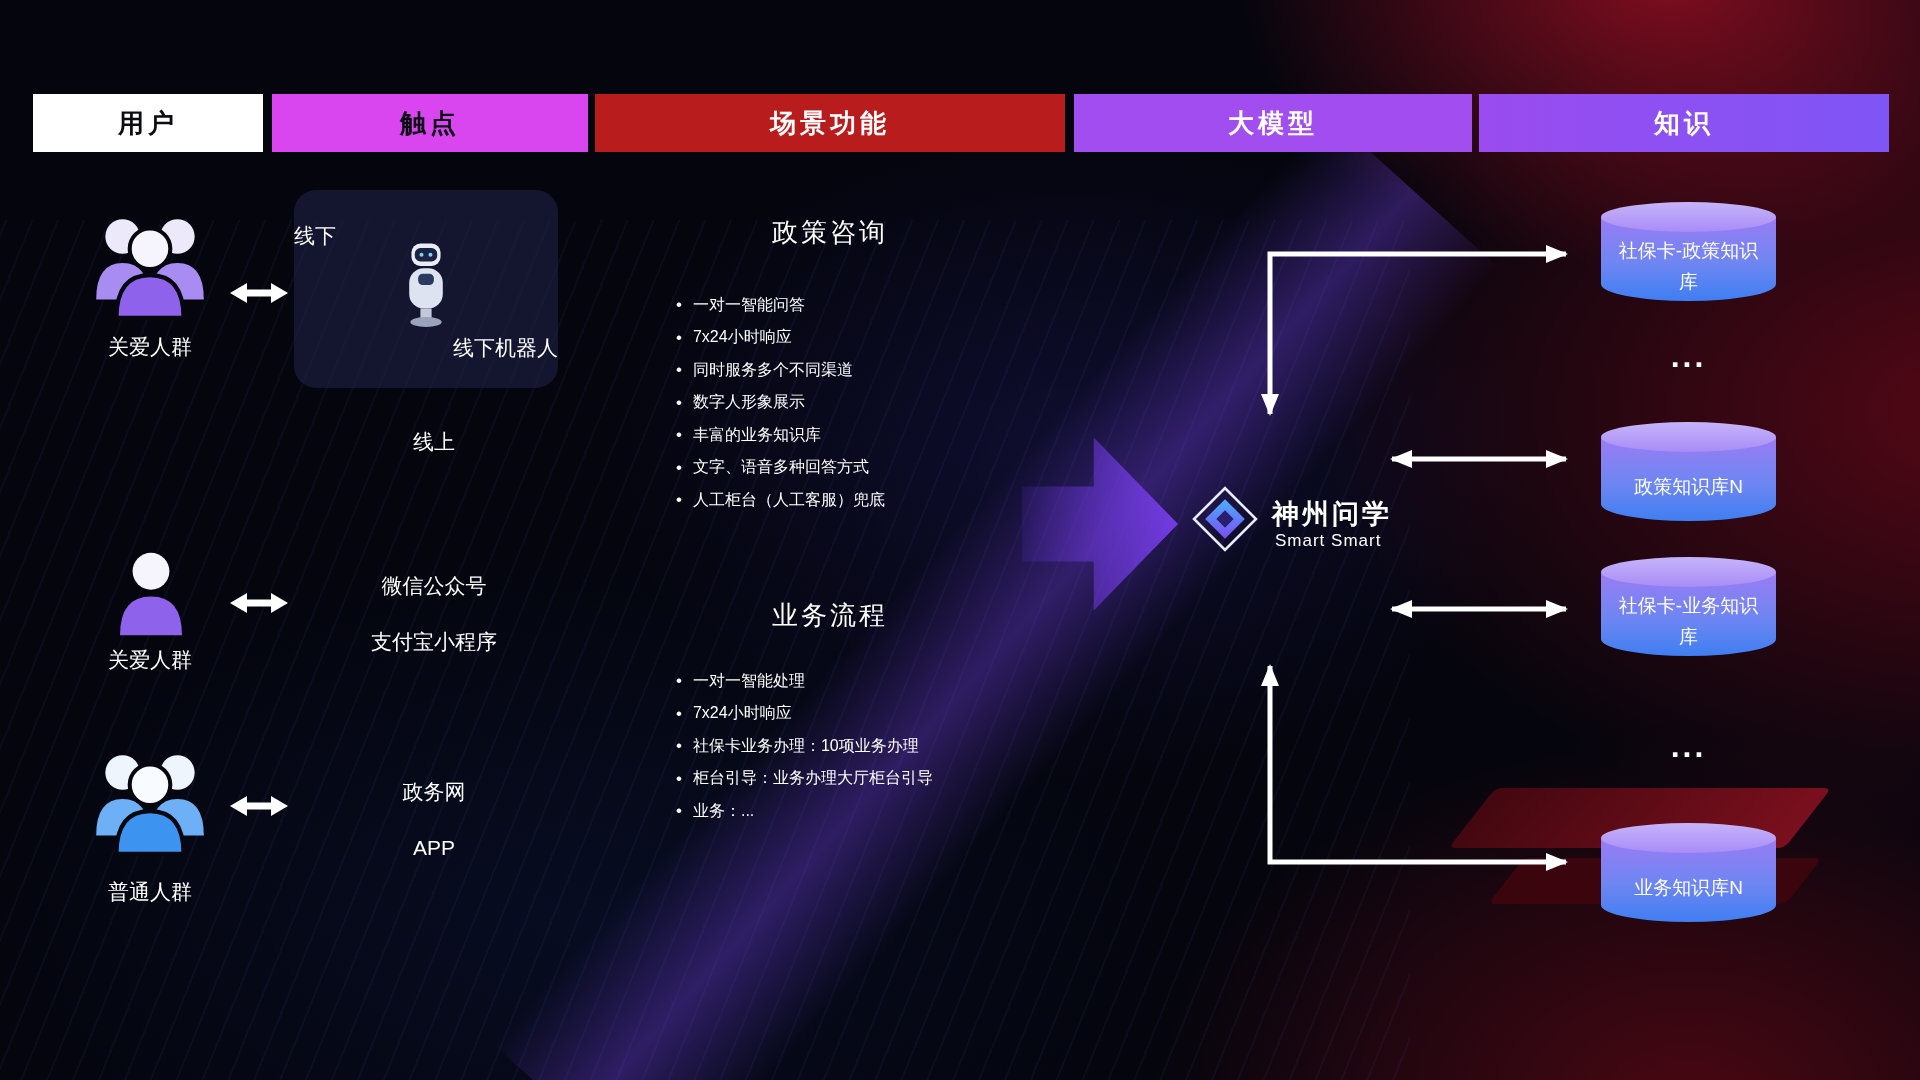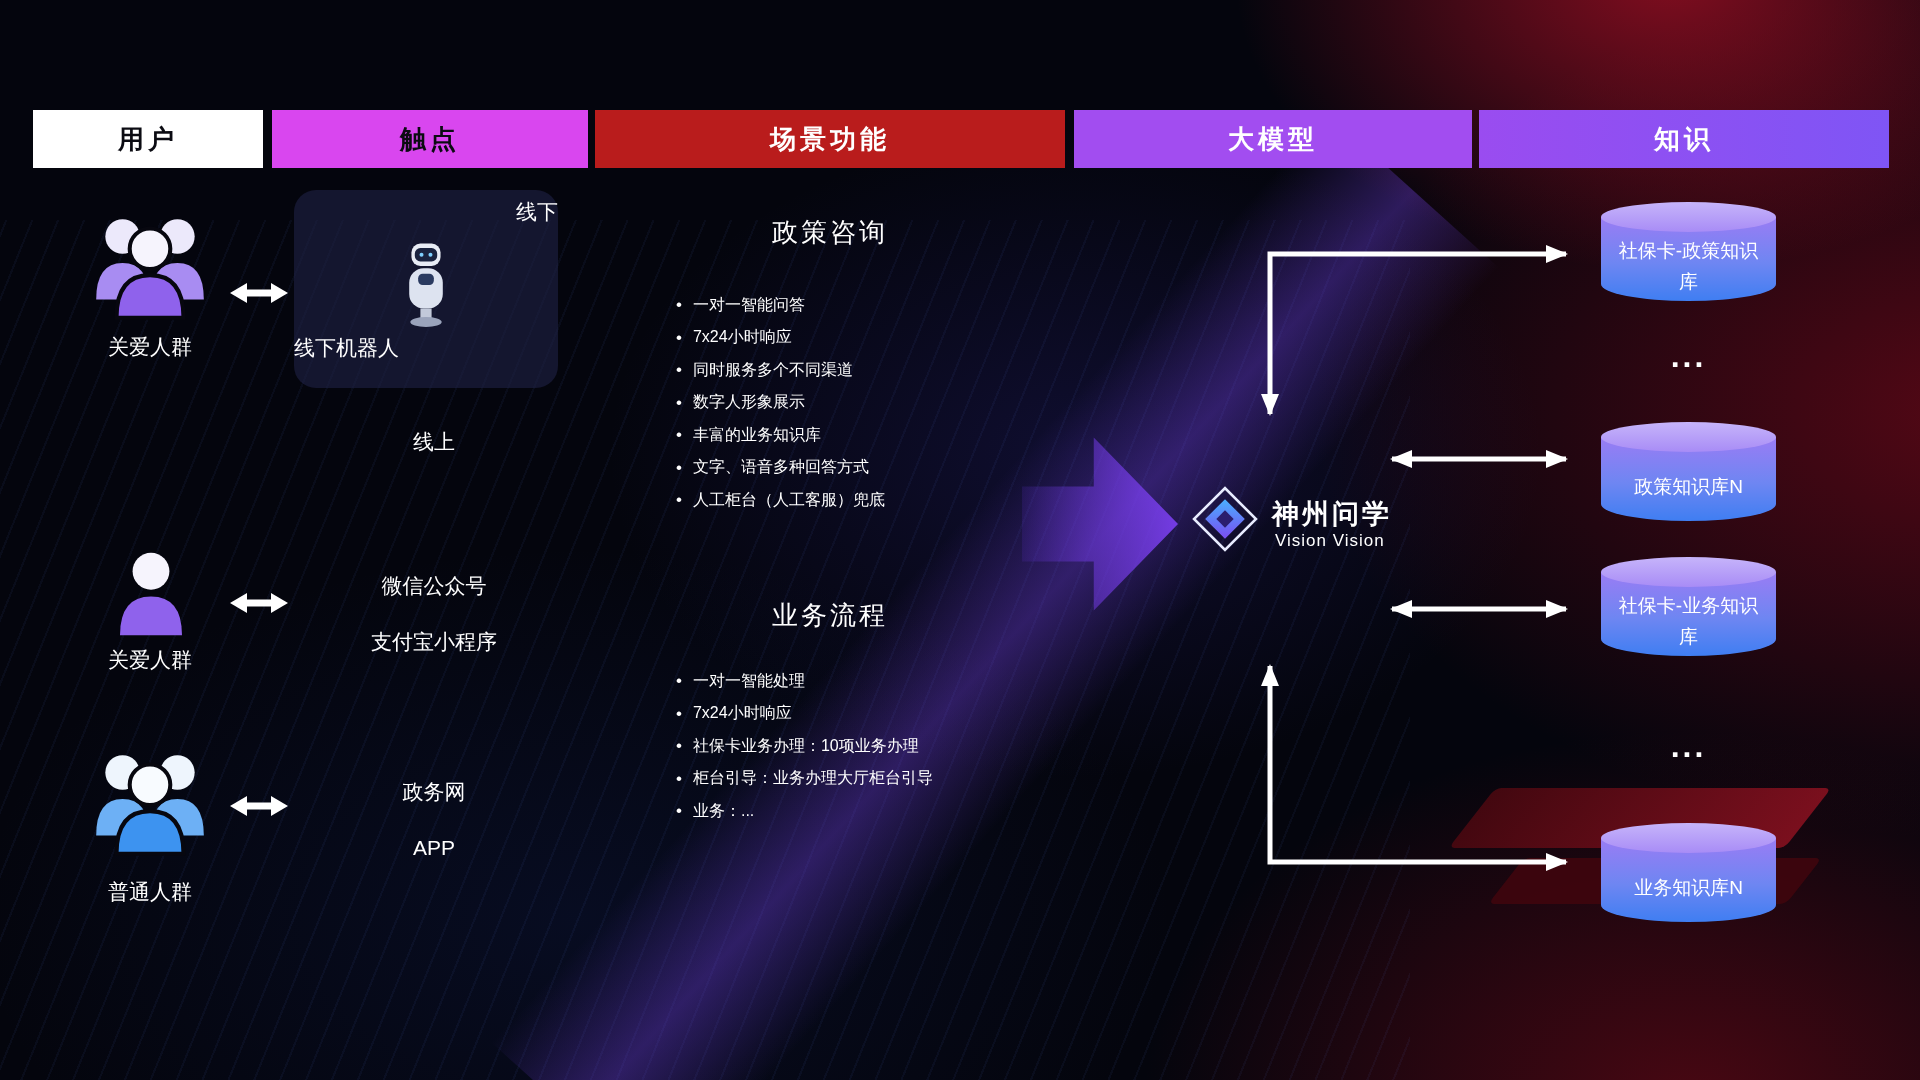--- a/index.html
+++ b/index.html
@@ -25,39 +25,39 @@
   .bg-band { position:absolute; left:880px; top:30px; width:230px; height:1250px; z-index:1;
     transform:rotate(42deg);
     background:linear-gradient(90deg, transparent, rgba(118,66,232,.36), transparent);
   }
   .bg-chevron1 { position:absolute; left:1472px; top:788px; width:336px; height:60px; z-index:0;
     transform:skewX(-38deg); background:linear-gradient(90deg,#4d0810,#8c1120); opacity:.85; border-radius:6px; }
   .bg-chevron2 { position:absolute; left:1506px; top:858px; width:298px; height:46px; z-index:0;
     transform:skewX(-38deg); background:#3f060d; opacity:.9; border-radius:6px; }
 
   
-  .hdr { position:absolute; top:110px; height:58px; z-index:4;
+  .hdr { position:absolute; top:94px; height:58px; z-index:4;
     display:flex; align-items:center; justify-content:center;
     font-size:26px; font-weight:bold; letter-spacing:4px; }
   .hdr-user  { left:33px;   width:230px; background:#ffffff; color:#0b0b12; }
   .hdr-touch { left:272px;  width:316px; background:#d946ef; color:#0b0b12; }
   .hdr-scene { left:595px;  width:470px; color:#fff; }
   .hdr-model { left:1074px; width:398px; color:#fff; }
   .hdr-know  { left:1479px; width:410px; color:#fff; }
 
   
   .icon-box { position:absolute; z-index:4; }
   .user-label { position:absolute; width:200px; text-align:center; font-size:21px; z-index:4; }
 
   
   .offline-card { position:absolute; left:294px; top:190px; width:264px; height:198px; z-index:4;
     border-radius:22px; background:rgba(32,34,72,.58); }
-  .card-title { position:absolute; top:8px; left:0; width:100%; text-align:right; font-size:21px; }
+  .card-title { position:absolute; top:32px; left:0; width:100%; text-align:left; font-size:21px; }
   .robot-wrap { position:absolute; top:50px; left:50%; transform:translateX(-50%); width:56px; height:90px; }
-  .robot-label { position:absolute; top:144px; left:0; width:100%; text-align:left; font-size:21px; }
+  .robot-label { position:absolute; top:144px; left:0; width:100%; text-align:right; font-size:21px; }
   .channel { position:absolute; left:302px; width:264px; text-align:center; font-size:21px; z-index:4; }
 
   
   .scene-title { position:absolute; left:670px; width:320px; text-align:center;
     font-size:26px; letter-spacing:3px; z-index:4; }
   .bullets { position:absolute; left:676px; list-style:none; font-size:16px; z-index:4; }
   .bullets li { height:32.5px; display:flex; align-items:center; white-space:nowrap; }
   .bullets li::before { content:"•"; margin-right:11px; font-size:17px; }
 
   
@@ -230,21 +230,21 @@
         </linearGradient>
       </defs>
       <g transform="rotate(45 40 40)">
         <rect x="15" y="15" width="50" height="50" fill="none" stroke="#e8ecff" stroke-width="3"></rect>
         <rect x="24" y="24" width="32" height="32" fill="url(#lgrad)"></rect>
         <rect x="33" y="33" width="14" height="14" fill="#2b1e6e"></rect>
       </g>
     </svg>
   </div>
   <div class="logo-name">神州问学</div>
-  <div class="logo-sub">Vision Vision</div>
+  <div class="logo-sub">Smart Smart</div>
 
   <div class="db" style="top:202px;">
     <div class="db-body"></div>
     <div class="db-top"></div>
     <div class="db-label">社保卡-政策知识库</div>
   </div>
   <div class="dots" style="top:338px;">...</div>
   <div class="db" style="top:422px;">
     <div class="db-body"></div>
     <div class="db-top"></div>

